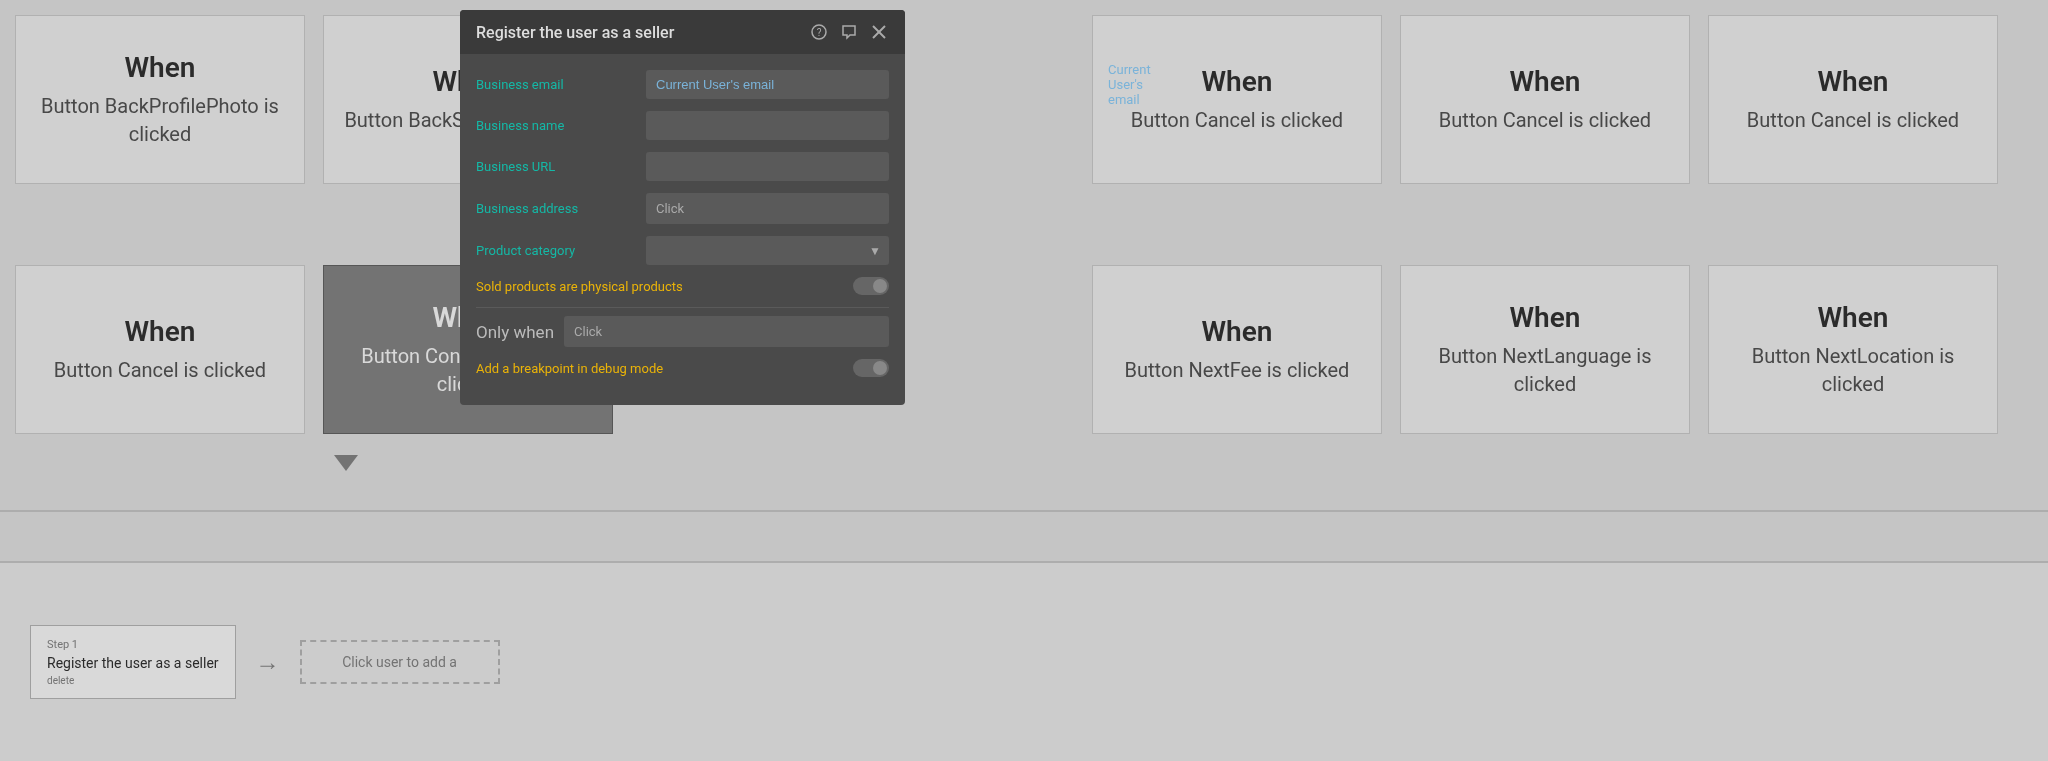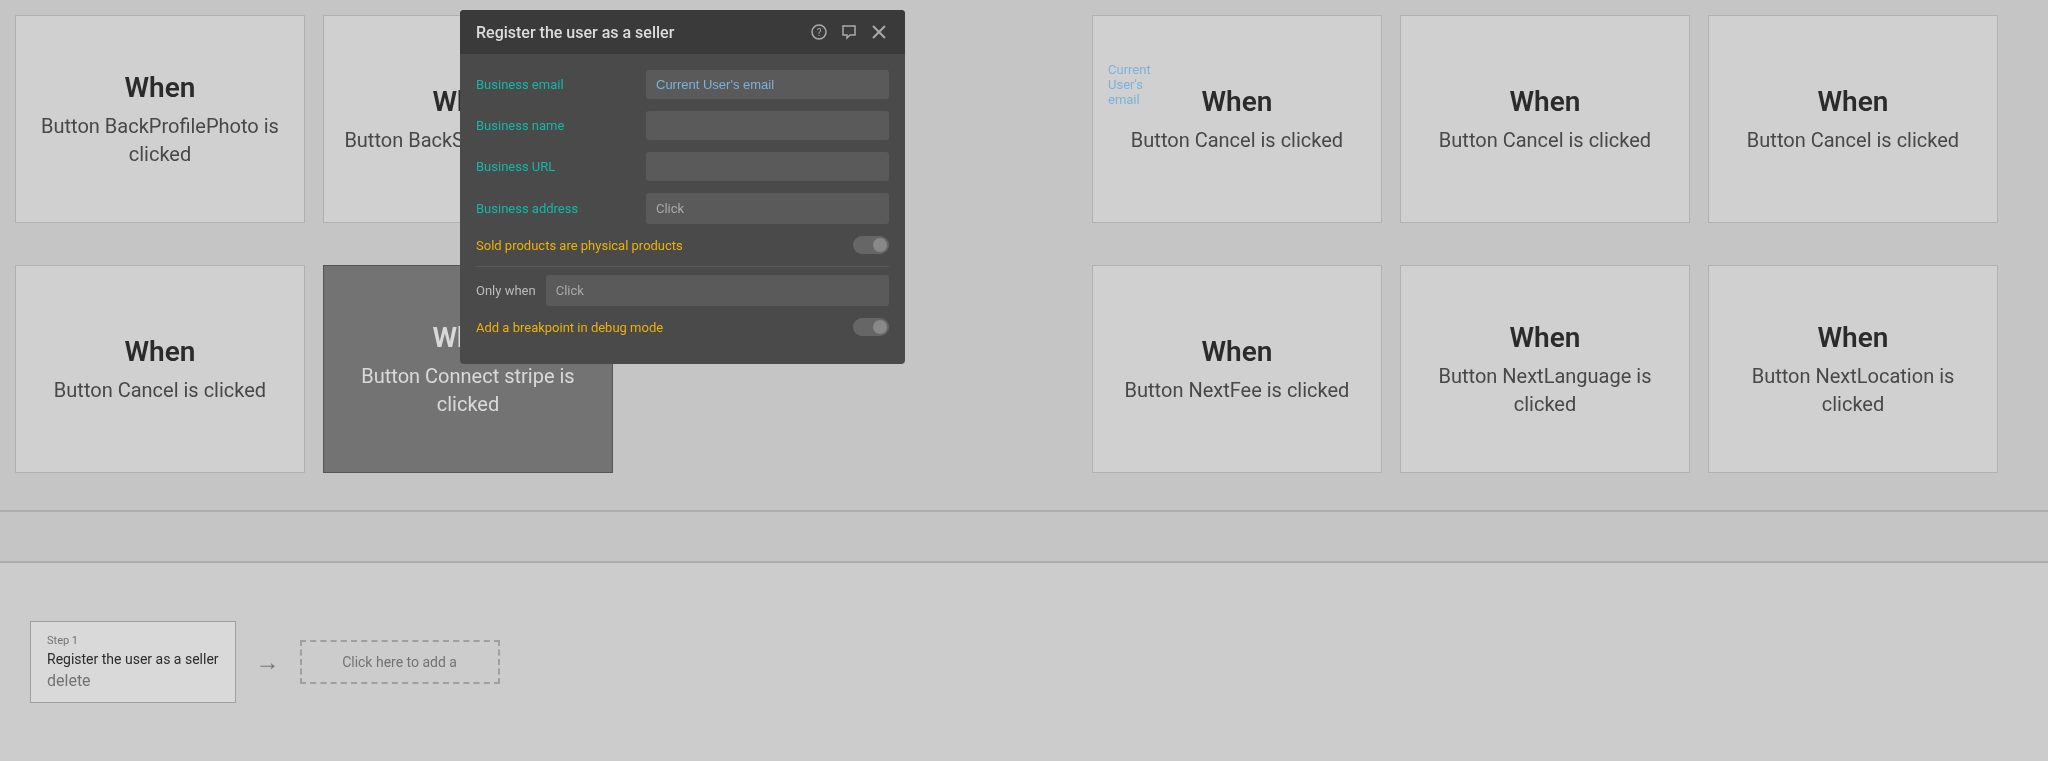--- a/index.html
+++ b/index.html
@@ -15,21 +15,21 @@
     
     .canvas-area {
       width: 100%;
       height: 100%;
       position: relative;
       background: #e8e8e8;
     }
 
     .workflow-card {
       width: 290px;
-      height: 208px;
+      height: 169px;
       background: #f5f5f5;
       border: 1px solid #d0d0d0;
       display: flex;
       flex-direction: column;
       align-items: center;
       justify-content: center;
       text-align: center;
       padding: 15px;
       margin: 5px;
       cursor: pointer;
@@ -89,21 +89,21 @@
       margin-bottom: 4px;
     }
 
     .step-name {
       font-size: 14px;
       color: #333;
       margin-bottom: 4px;
     }
 
     .step-delete {
-      font-size: 16px;
+      font-size: 10px;
       color: #888;
       cursor: pointer;
     }
 
     .arrow-icon {
       font-size: 24px;
       color: #888;
     }
 
     .add-step-box {
@@ -278,21 +278,21 @@
 
     .only-when-row {
       display: flex;
       align-items: center;
       margin-bottom: 12px;
       gap: 10px;
     }
 
     .only-when-label {
       color: #bbb;
-      font-size: 13px;
+      font-size: 17px;
       flex-shrink: 0;
       text-align: right;
     }
 
     .divider {
       height: 1px;
       background: #5a5a5a;
       margin: 8px 0;
     }
 
@@ -369,21 +369,21 @@
   <div style="position: absolute; top: 510px; left: 0; right: 0; height: 2px; background: #ccc;"></div>
 
   <div class="workflow-bar">
     <div class="workflow-step">
       <div class="step-number">Step 1</div>
       <div class="step-name">Register the user as a seller</div>
       <div class="step-delete">delete</div>
     </div>
     <div class="arrow-icon">→</div>
     <div class="add-step-box">
-      <span>Click here to add a</span>
+      <span>Click user to add a</span>
     </div>
   </div>
 
   <div class="modal-overlay"></div>
 
   <div class="modal">
     <div class="modal-header">
       <span class="modal-title">Register the user as a seller</span>
       <div class="modal-header-icons">
         <div class="modal-header-icon">
@@ -424,20 +424,29 @@
         <input type="text" class="form-input" value="" style="">
       </div>
 
       <div class="form-row">
         <label class="form-label">Business address</label>
         <div class="form-input-clickable">
           <span>Click</span>
         </div>
       </div>
 
+      <div class="form-row">
+        <label class="form-label">Product category</label>
+        <div class="select-wrapper">
+          <select>
+            <option value=""></option>
+          </select>
+          <span class="select-arrow">▼</span>
+        </div>
+      </div>
 
       <div class="toggle-row">
         <span class="toggle-label">Sold products are physical products</span>
         <div class="toggle"></div>
       </div>
 
 
       <div class="divider"></div>
 
       <div class="only-when-row">

